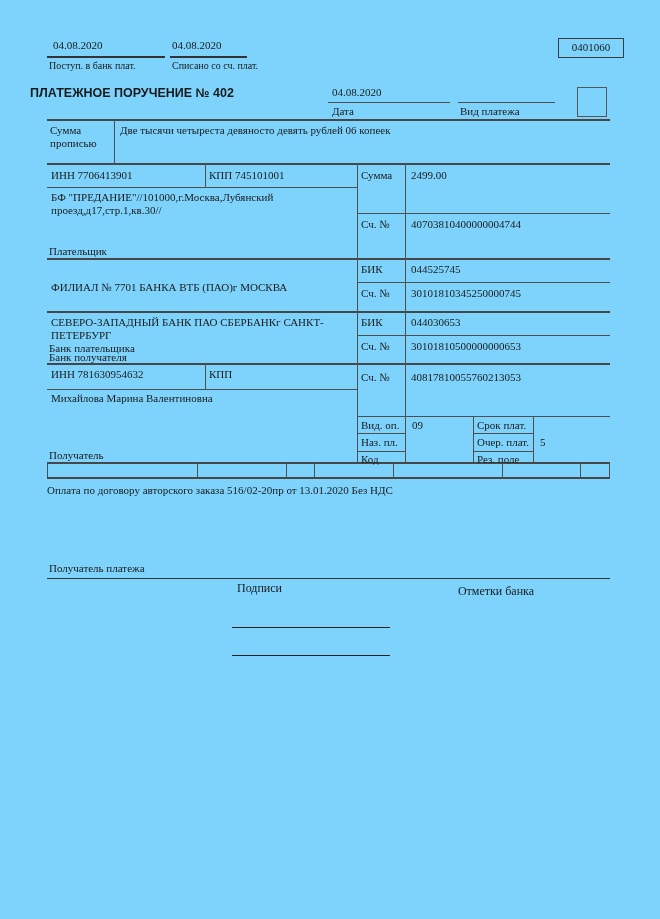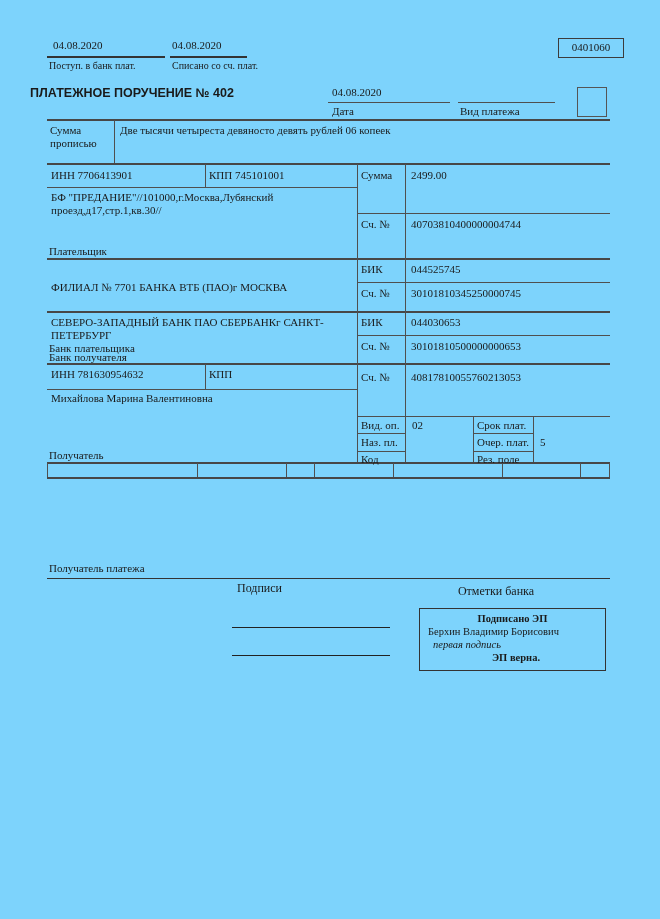--- a/index.html
+++ b/index.html
@@ -114,38 +114,33 @@
   <div class="t small" style="left:49px;top:352px;">Банк получателя</div>
 
   <div class="t" style="left:51px;top:368px;">ИНН 781630954632</div>
   <div class="t" style="left:209px;top:368px;">КПП</div>
   <div class="t" style="left:361px;top:371px;">Сч. №</div>
   <div class="t" style="left:411px;top:371px;">40817810055760213053</div>
   <div class="t" style="left:51px;top:392px;">Михайлова Марина Валентиновна</div>
   <div class="t small" style="left:49px;top:450px;">Получатель</div>
 
   <div class="t" style="left:361px;top:419px;">Вид. оп.</div>
-  <div class="t" style="left:412px;top:419px;">02</div>
+  <div class="t" style="left:412px;top:419px;">09</div>
   <div class="t" style="left:477px;top:419px;">Срок плат.</div>
   <div class="t" style="left:361px;top:436px;">Наз. пл.</div>
   <div class="t" style="left:477px;top:436px;">Очер. плат.</div>
   <div class="t" style="left:540px;top:436px;">5</div>
   <div class="t" style="left:361px;top:453px;">Код</div>
   <div class="t" style="left:477px;top:453px;">Рез. поле</div>
 
+  <div class="t wrap" style="left:47px;top:484px;width:540px;">Оплата по договору авторского заказа 516/02-20пр от 13.01.2020 Без НДС</div>
   <div class="t small" style="left:49px;top:563px;">Получатель платежа</div>
   <div class="hl1" style="left:47px;top:578px;width:563px;background:#333;"></div>
 
   <div class="t" style="left:237px;top:582px;width:155px;text-align:left;font-size:12px;">Подписи</div>
   <div class="t" style="left:410px;top:585px;width:172px;text-align:center;font-size:12px;">Отметки банка</div>
 
   <div class="hl1" style="left:232px;top:627px;width:158px;background:#222;"></div>
   <div class="hl1" style="left:232px;top:655px;width:158px;background:#222;"></div>
 
 
-  <div class="esign">
-    <div class="c bold">Подписано ЭП</div>
-    <div class="nm">Берхин Владимир Борисович</div>
-    <div class="it">первая подпись</div>
-    <div class="vr bold">ЭП верна.</div>
-  </div>
 
 </div>
 
 </body></html>

